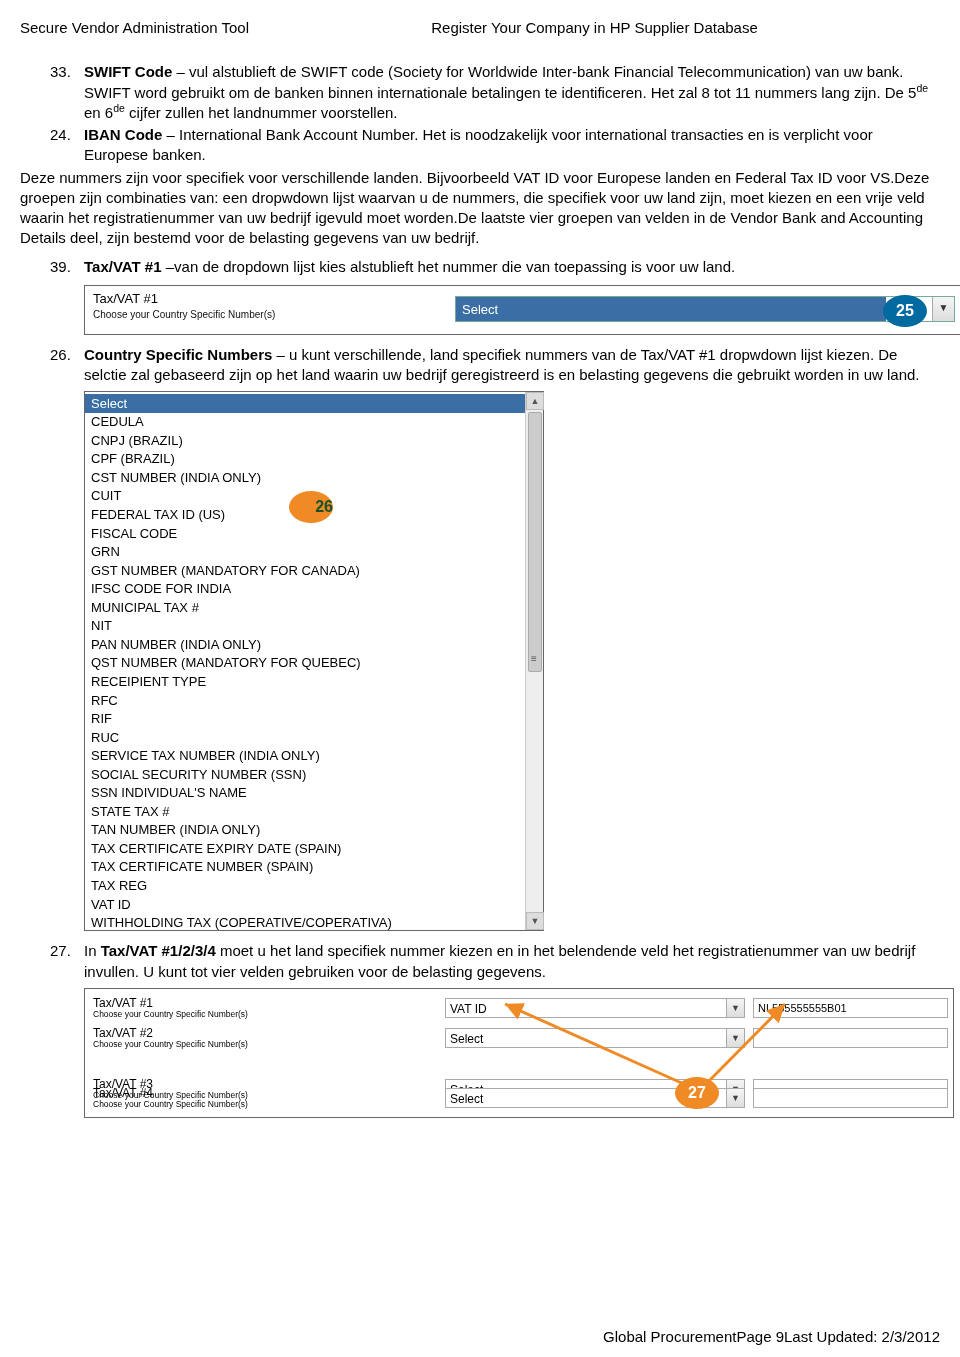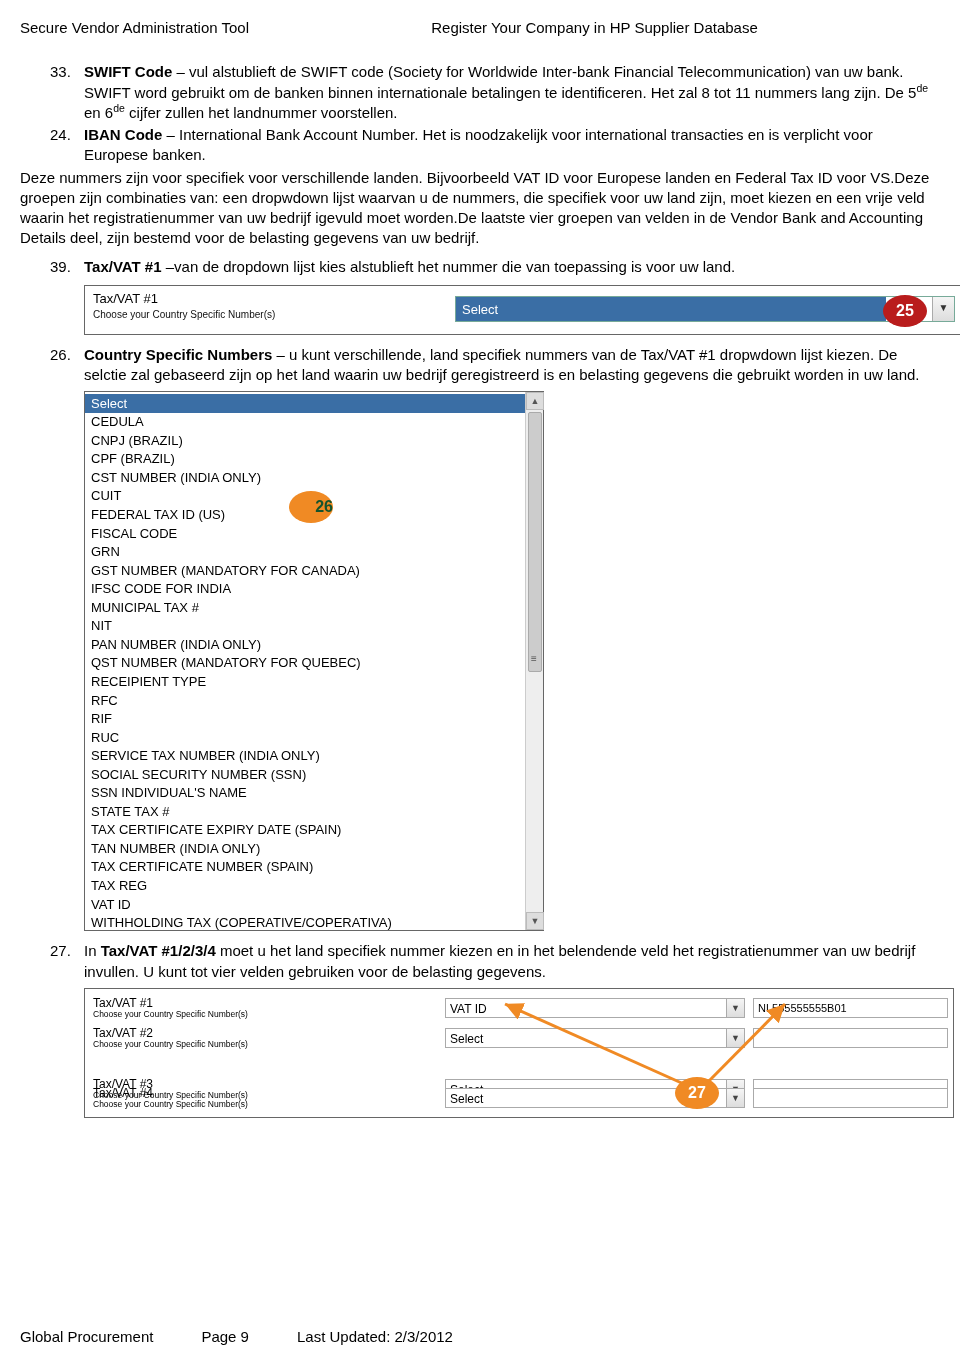--- a/index.html
+++ b/index.html
@@ -57,21 +57,21 @@
     padding: 4px 6px;
   }
   .fig25 .sel .selbtn {
     position: absolute; right: 0; top: 0; width: 22px; height: 24px;
     background: linear-gradient(#f5f5f5,#ddd); border-left: 1px solid #aaa;
     text-align: center; line-height: 22px; font-size: 10px; color: #333;
   }
   .callout {
     position: absolute;
     width: 44px; height: 32px;
-    background: #b91c1c;
+    background: #0369a1;
     border-radius: 50%;
     color: #fff;
     font-weight: 700;
     font-family: Arial, sans-serif;
     font-size: 16px;
     text-align: center;
     line-height: 32px;
   }
   .fig25 .callout { right: 36px; top: 9px; }
 
@@ -155,23 +155,22 @@
     color: #fff; font-weight: 700; font-family: Arial, sans-serif;
     font-size: 16px; text-align: center; line-height: 32px; z-index: 5;
   }
   .fig27 svg.arrows {
     position: absolute; left: 0; top: 0; width: 870px; height: 130px; pointer-events: none;
   }
 
   .footer {
     position: absolute;
     bottom: 10px; left: 20px; right: 20px;
-    display: flex; justify-content: flex-start;
+    display: flex; justify-content: flex-end;
     font-size: 15px;
-    gap: 48px;
   }
 </style>
 </head>
 <body>
 
 <div class="page">
 
   <div class="header">
     <div class="header-left">Secure Vendor Administration Tool</div>
     <div class="header-right">Register Your Company in HP Supplier Database</div>
@@ -238,22 +237,22 @@
             <div>PAN NUMBER (INDIA ONLY)</div>
             <div>QST NUMBER (MANDATORY FOR QUEBEC)</div>
             <div>RECEIPIENT TYPE</div>
             <div>RFC</div>
             <div>RIF</div>
             <div>RUC</div>
             <div>SERVICE TAX NUMBER (INDIA ONLY)</div>
             <div>SOCIAL SECURITY NUMBER (SSN)</div>
             <div>SSN INDIVIDUAL'S NAME</div>
             <div>STATE TAX #</div>
+            <div>TAN NUMBER (INDIA ONLY)</div>
             <div>TAX CERTIFICATE EXPIRY DATE (SPAIN)</div>
-            <div>TAN NUMBER (INDIA ONLY)</div>
             <div>TAX CERTIFICATE NUMBER (SPAIN)</div>
             <div>TAX REG</div>
             <div>VAT ID</div>
             <div>WITHHOLDING TAX (COPERATIVE/COPERATIVA)</div>
           </div>
         <div class="scroll">
           <div class="btn">▲</div>
           <div class="thumb"></div>
           <div class="mid">≡</div>
           <div class="btn bot">▼</div>

